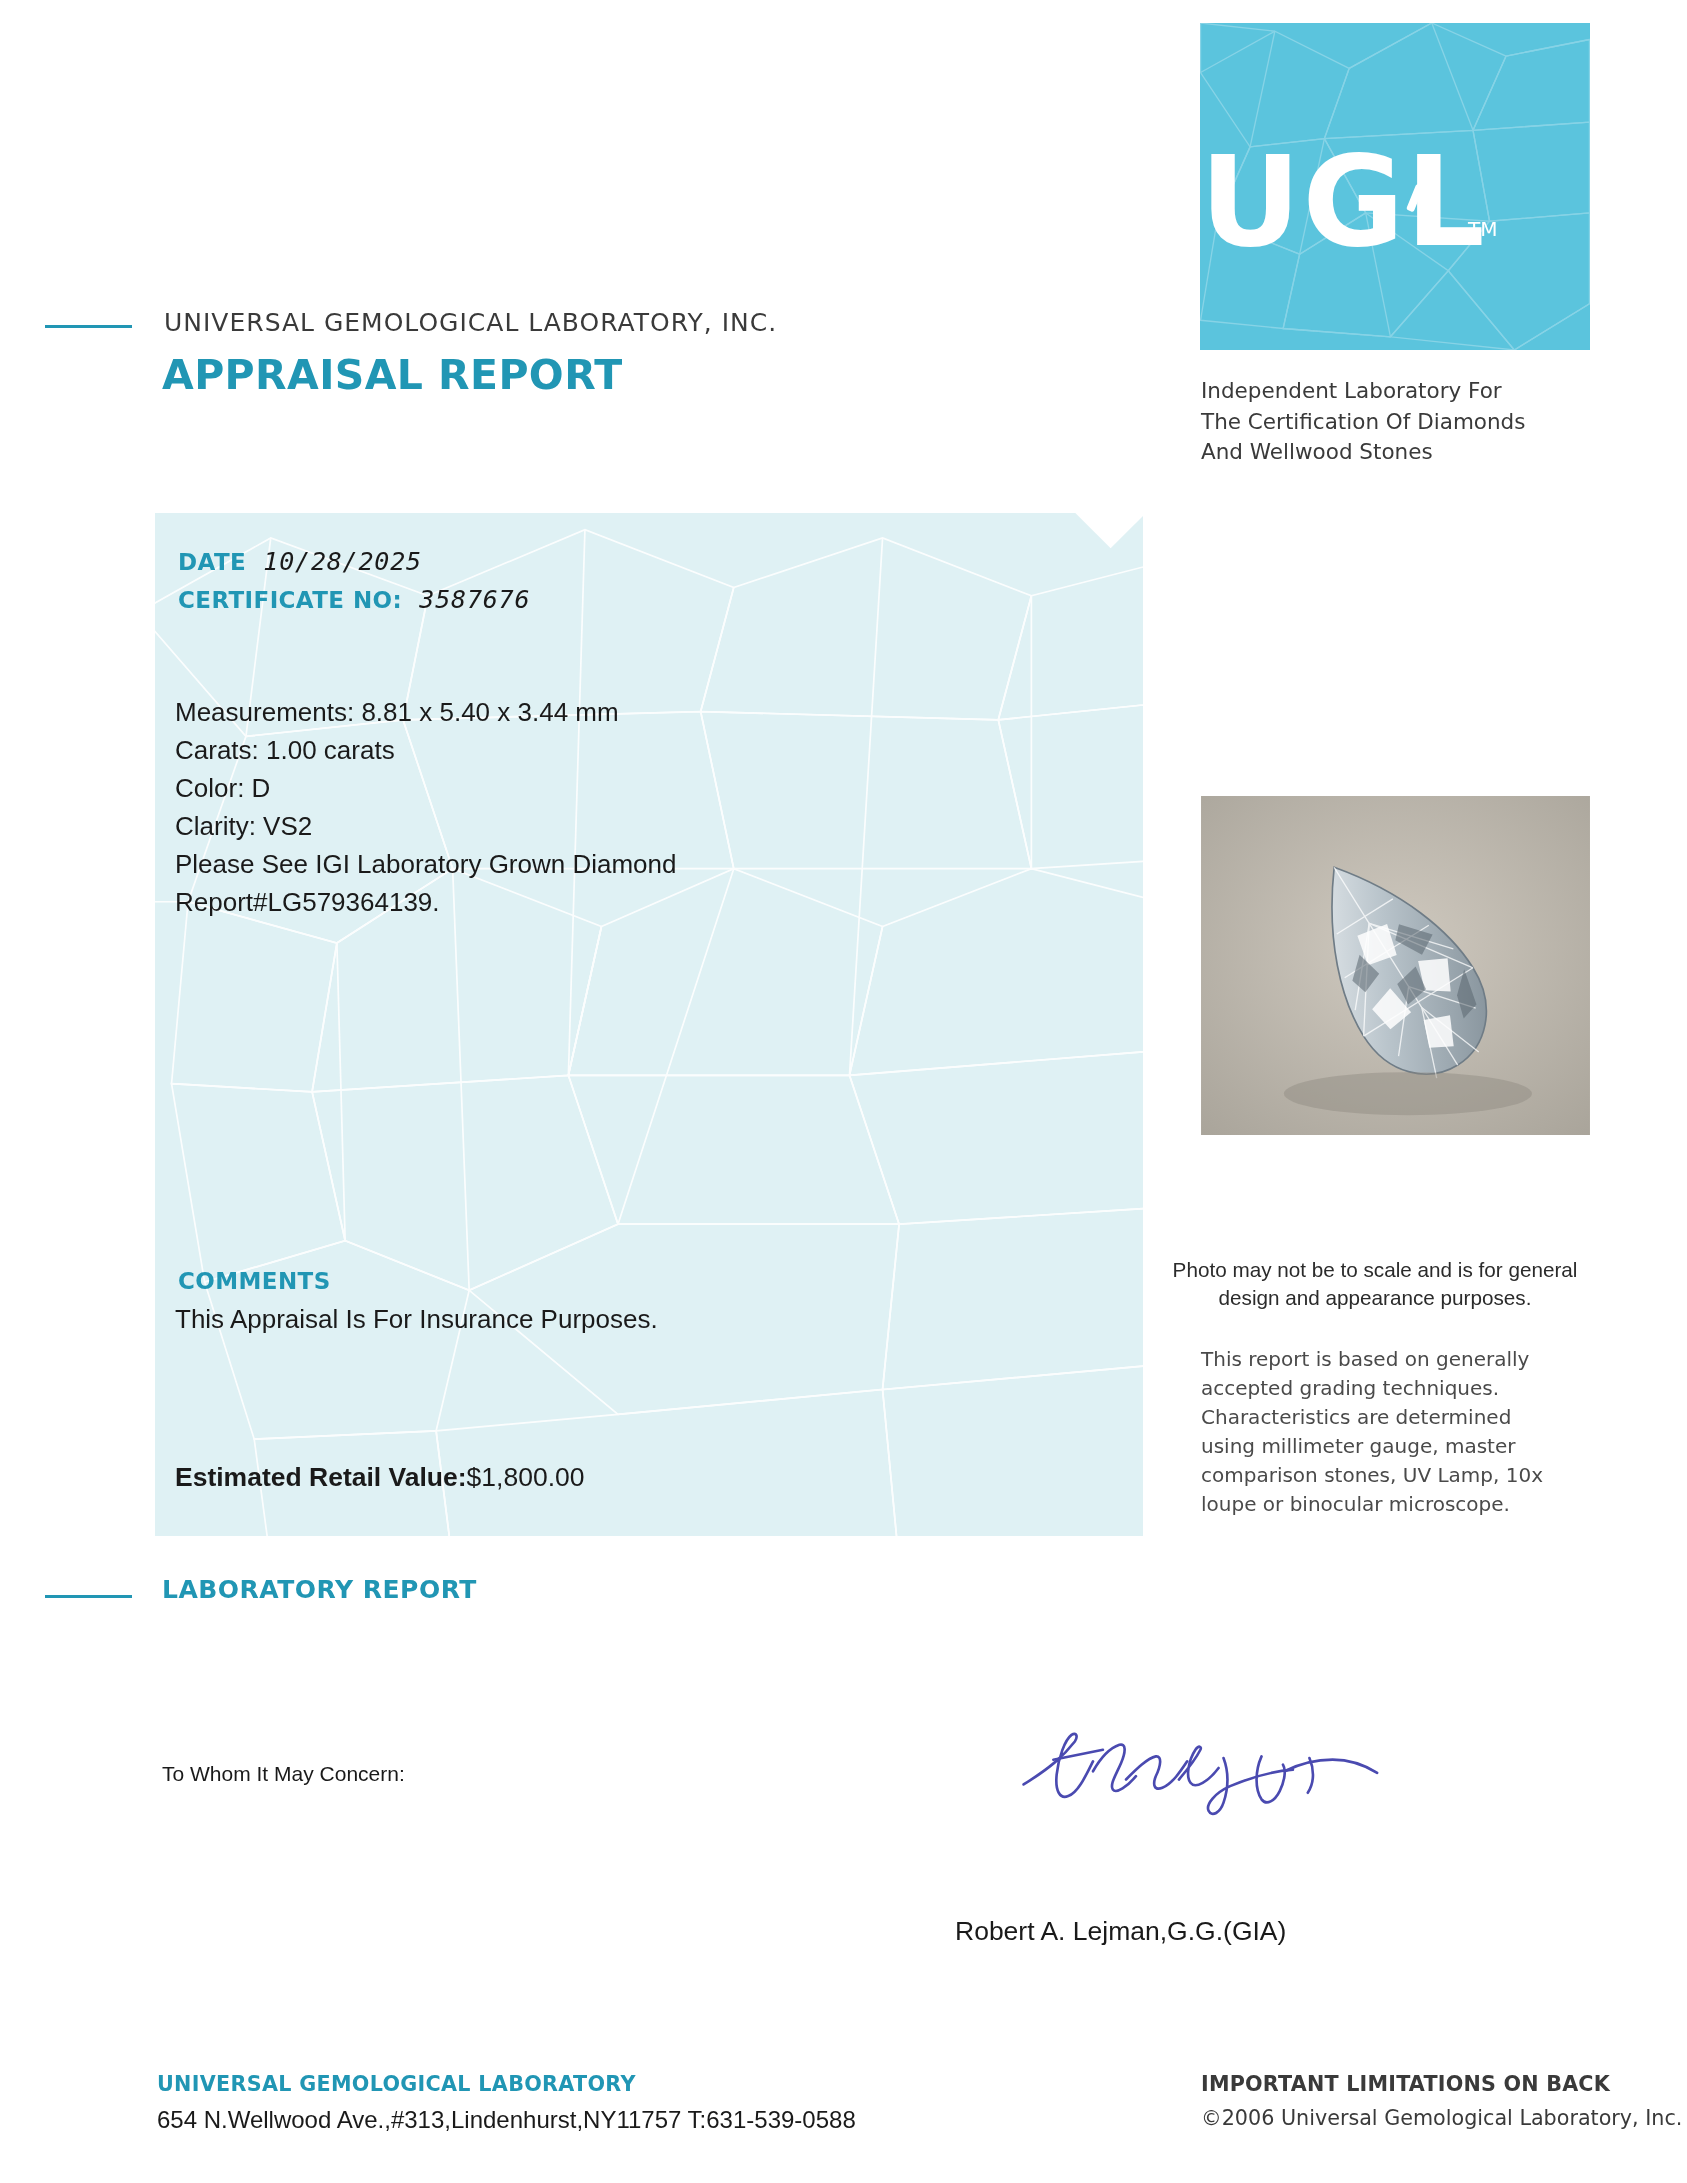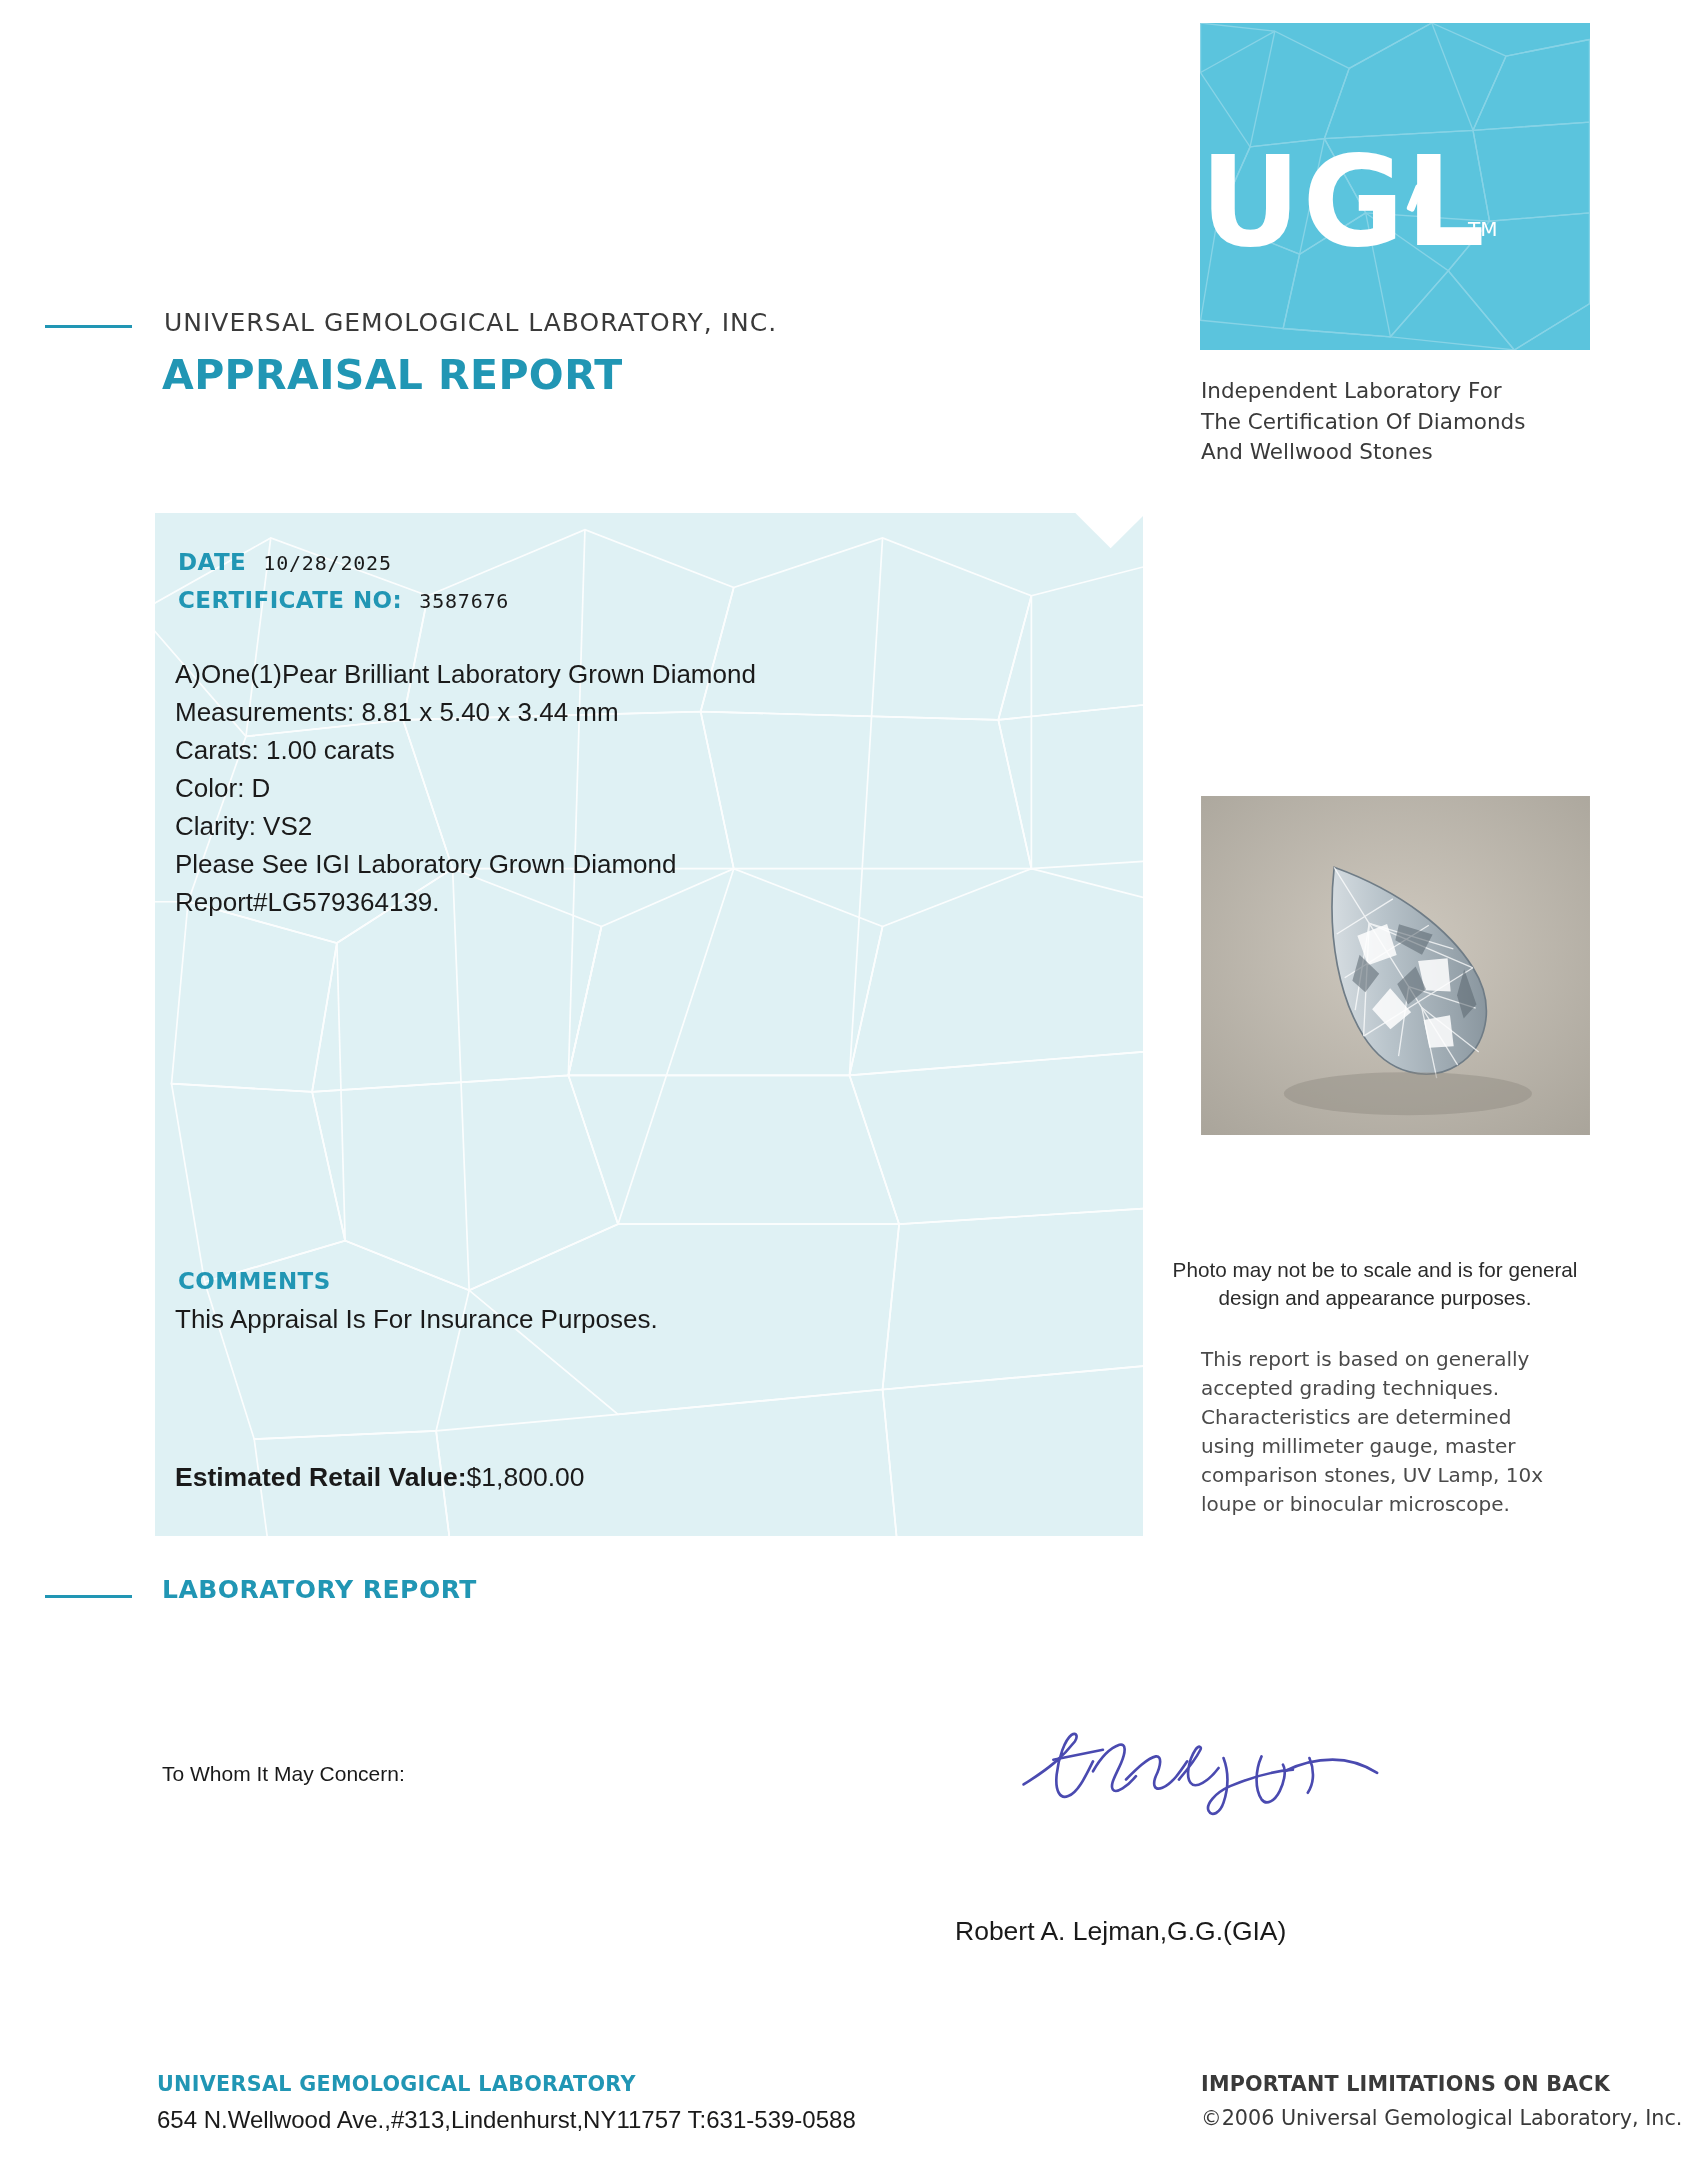--- a/index.html
+++ b/index.html
@@ -145,23 +145,24 @@
   }
   .row {
     position: absolute;
     white-space: nowrap;
     font-size: 26px;
     color: #1a1a1a;
     font-family: "Liberation Sans", sans-serif;
   }
   .mono-val {
     font-family: "DejaVu Sans Mono", monospace;
-    font-size: 20px;
+    font-size: 25px;
     letter-spacing: 0.8px;
     color: #1a1a1a;
+    font-style: italic;
   }
 
   #date-row   { left: 23px; top: 33px; }
   #cert-row   { left: 23px; top: 71px; }
   #line-1     { left: 20px; top: 108px; }
   #line-2     { left: 20px; top: 146px; }
   #line-3     { left: 20px; top: 184px; }
   #line-4     { left: 20px; top: 222px; }
   #line-5     { left: 20px; top: 260px; }
   #line-6     { left: 20px; top: 298px; }
@@ -369,21 +370,20 @@
   <div class="p-content">
     <div class="row" id="date-row">
       <span class="lbl-teal">DATE</span>
       <span class="mono-val" style="margin-left: 10px;">10/28/2025</span>
     </div>
     <div class="row" id="cert-row">
       <span class="lbl-teal">CERTIFICATE NO:</span>
       <span class="mono-val" style="margin-left: 10px;">3587676</span>
     </div>
 
-    <div class="row" id="line-2">A)One(1)Pear Brilliant Laboratory Grown Diamond</div>
     <div class="row" id="line-3">Measurements: 8.81 x 5.40 x 3.44 mm</div>
     <div class="row" id="line-4">Carats: 1.00 carats</div>
     <div class="row" id="line-5">Color: D</div>
     <div class="row" id="line-6">Clarity: VS2</div>
     <div class="row" id="line-7">Please See IGI Laboratory Grown Diamond</div>
     <div class="row" id="line-8">Report#LG579364139.</div>
 
     <div class="lbl-teal" id="comments-lbl">COMMENTS</div>
     <div class="row" id="comments-txt">This Appraisal Is For Insurance Purposes.</div>
 

